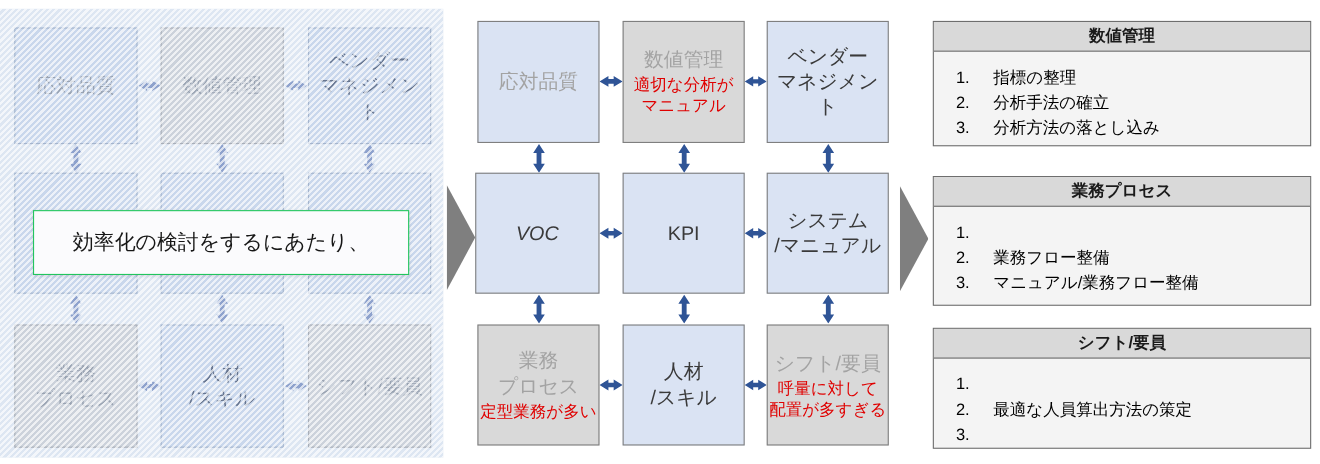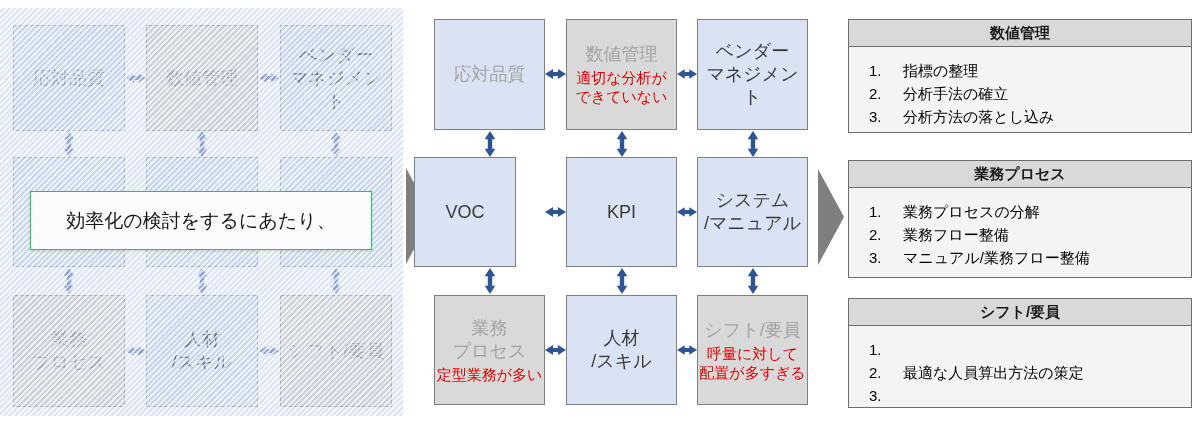--- a/index.html
+++ b/index.html
@@ -148,28 +148,28 @@
   </div>
 
   <div class="flow-arrow" style="left:406px;top:168px;"></div>
 
   <div class="mcell blue" style="left:434px;top:19px;width:111px;height:111px;">
     <div class="lbl-gray">応対品質</div>
   </div>
   <div class="mcell gray" style="left:566px;top:19px;width:111px;height:111px;">
     <div class="lbl-gray">数値管理</div>
     <div class="note">適切な分析が</div>
-    <div class="note" style="margin-top:0;">できていない</div>
+    <div class="note" style="margin-top:0;">マニュアル</div>
   </div>
   <div class="mcell blue" style="left:697px;top:19px;width:111px;height:111px;">
     <div>ベンダー</div>
     <div>マネジメン</div>
     <div>ト</div>
   </div>
-  <div class="mcell blue" style="left:414px;top:157px;width:102px;height:110px;">
+  <div class="mcell blue" style="left:432px;top:157px;width:113px;height:110px;font-style:italic;">
     <div>VOC</div>
   </div>
   <div class="mcell blue" style="left:566px;top:157px;width:111px;height:110px;">
     <div>KPI</div>
   </div>
   <div class="mcell blue" style="left:697px;top:157px;width:111px;height:110px;text-align:right;">
     <div>システム</div>
     <div>/マニュアル</div>
   </div>
   <div class="mcell gray" style="left:434px;top:295px;width:111px;height:110px;">
@@ -265,21 +265,20 @@
           <span class="num">3.</span>
           <span>分析方法の落とし込み</span>
         </div>
     </div>
   </div>
   <div class="rbox" style="top:160px;height:118px;">
     <div class="rbox-header">業務プロセス</div>
     <div class="rbox-body">
       <div class="item">
           <span class="num">1.</span>
-          <span>業務プロセスの分解</span>
         </div>
       <div class="item">
           <span class="num">2.</span>
           <span>業務フロー整備</span>
         </div>
       <div class="item">
           <span class="num">3.</span>
           <span>マニュアル/業務フロー整備</span>
         </div>
     </div>

